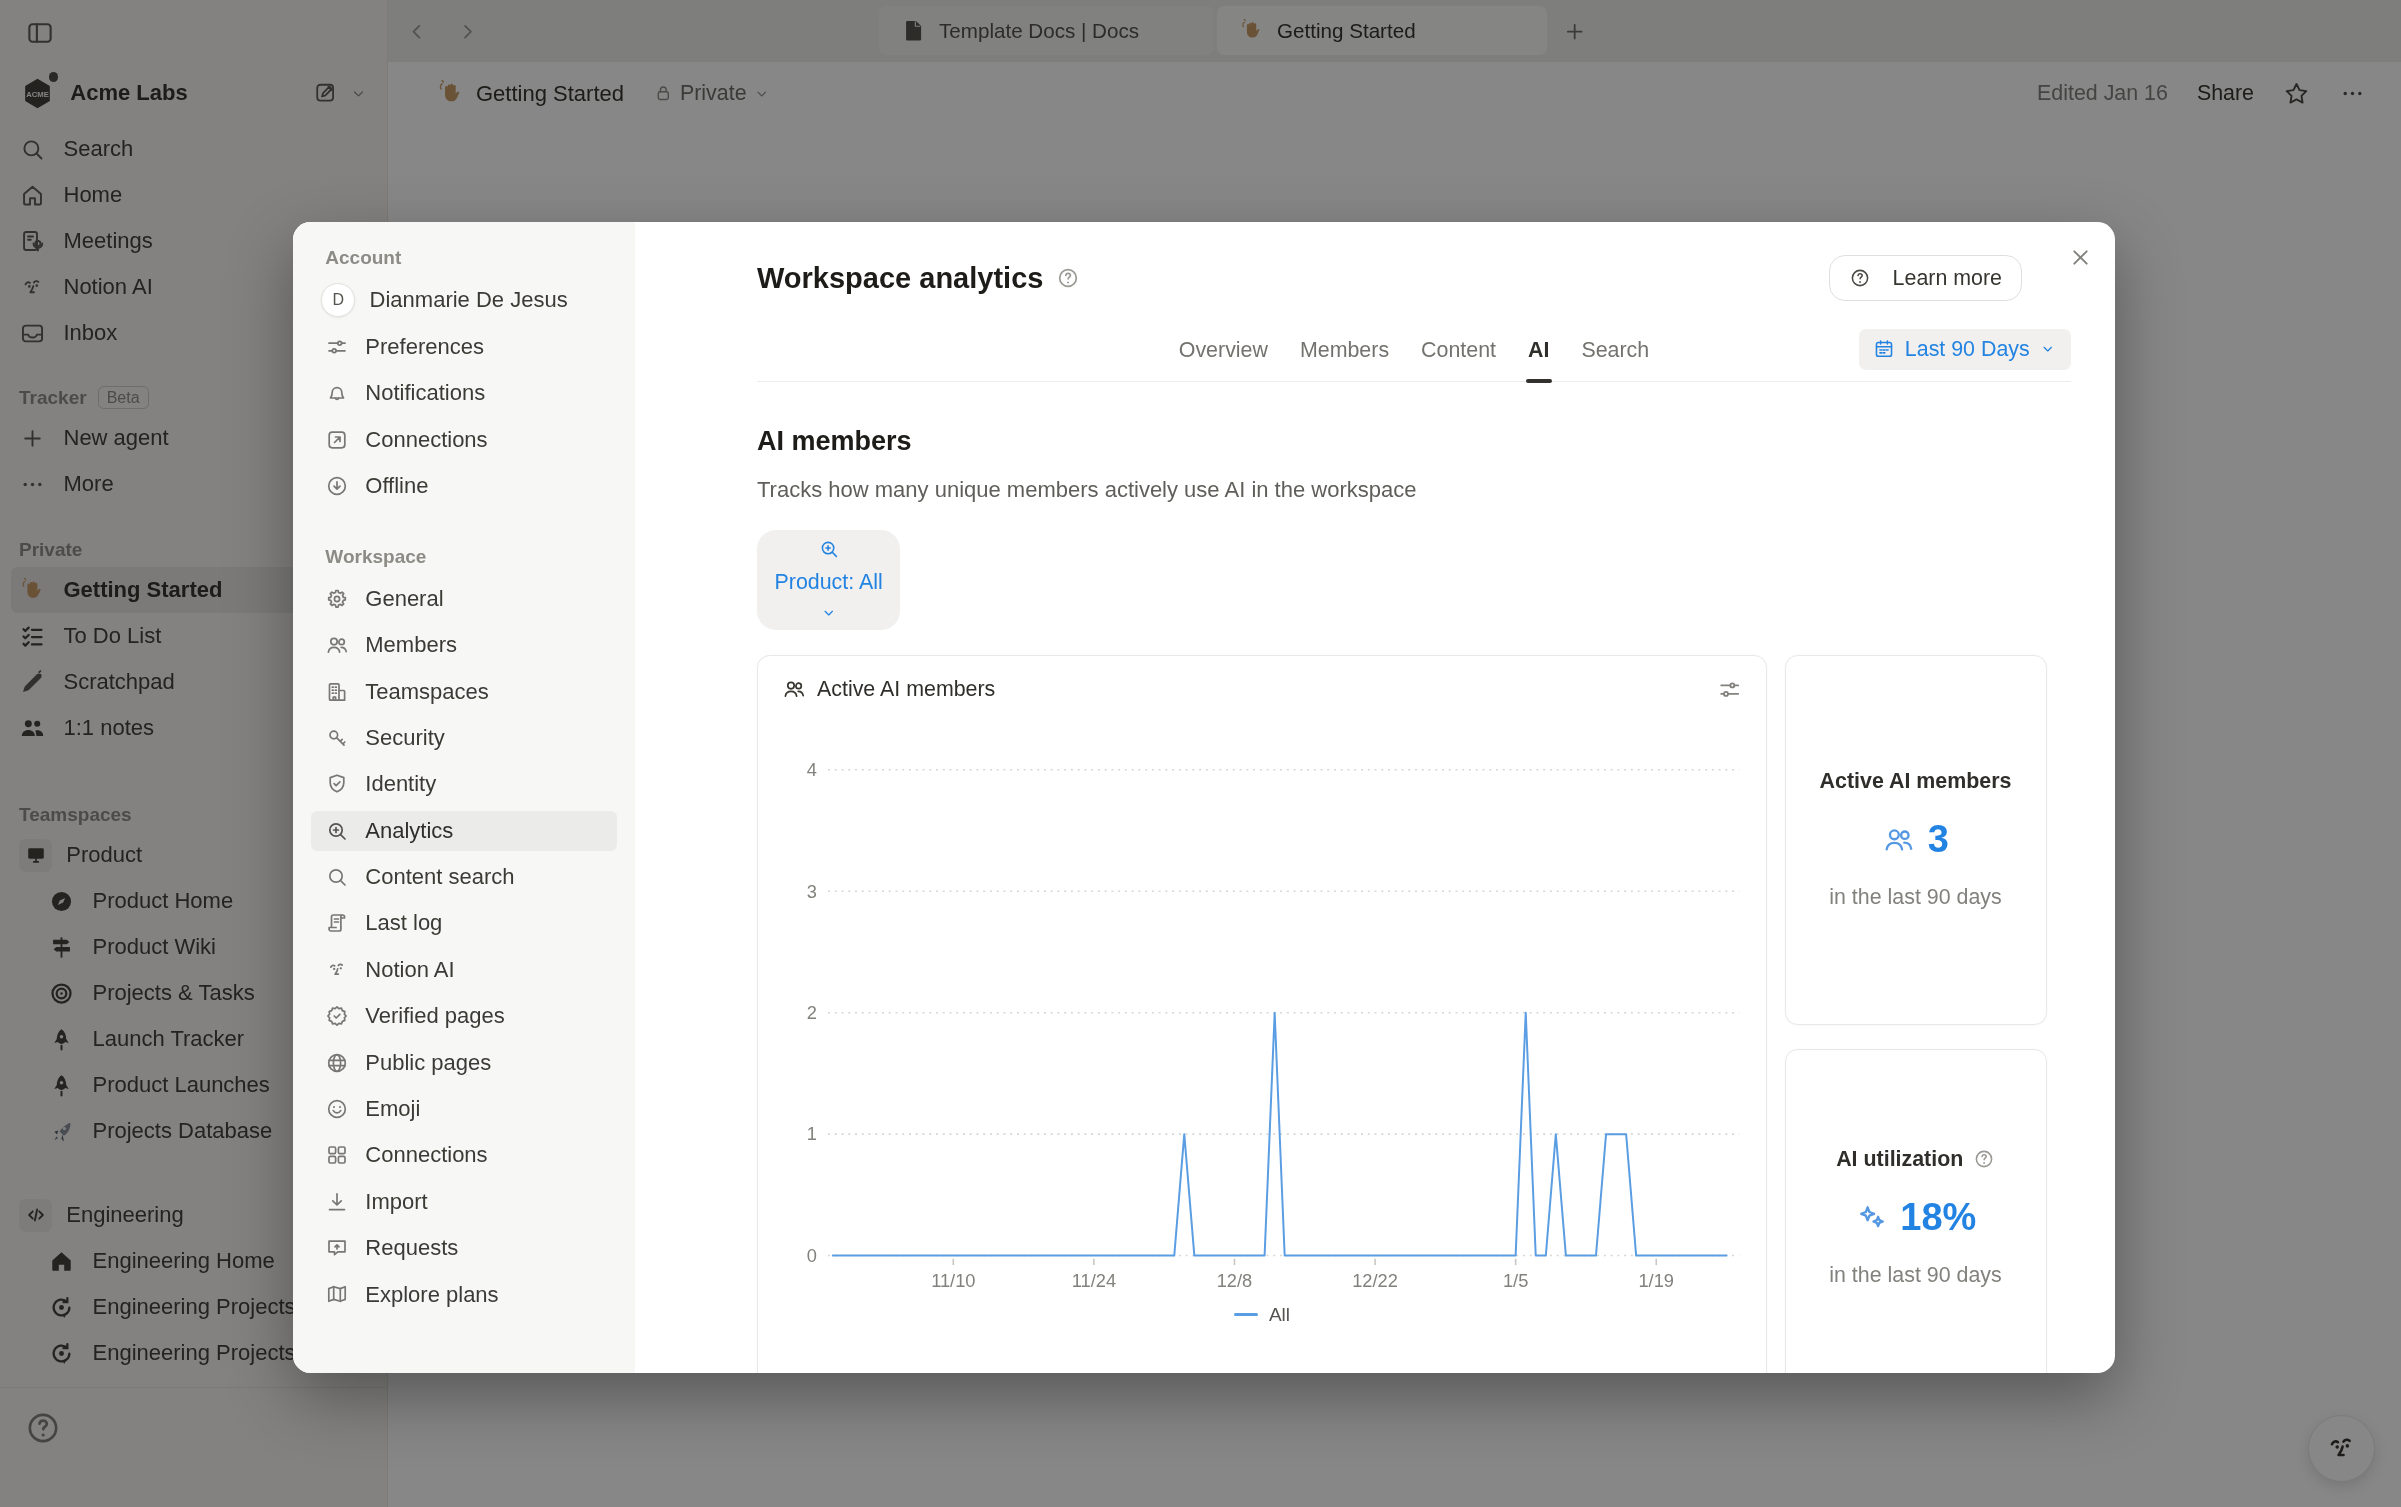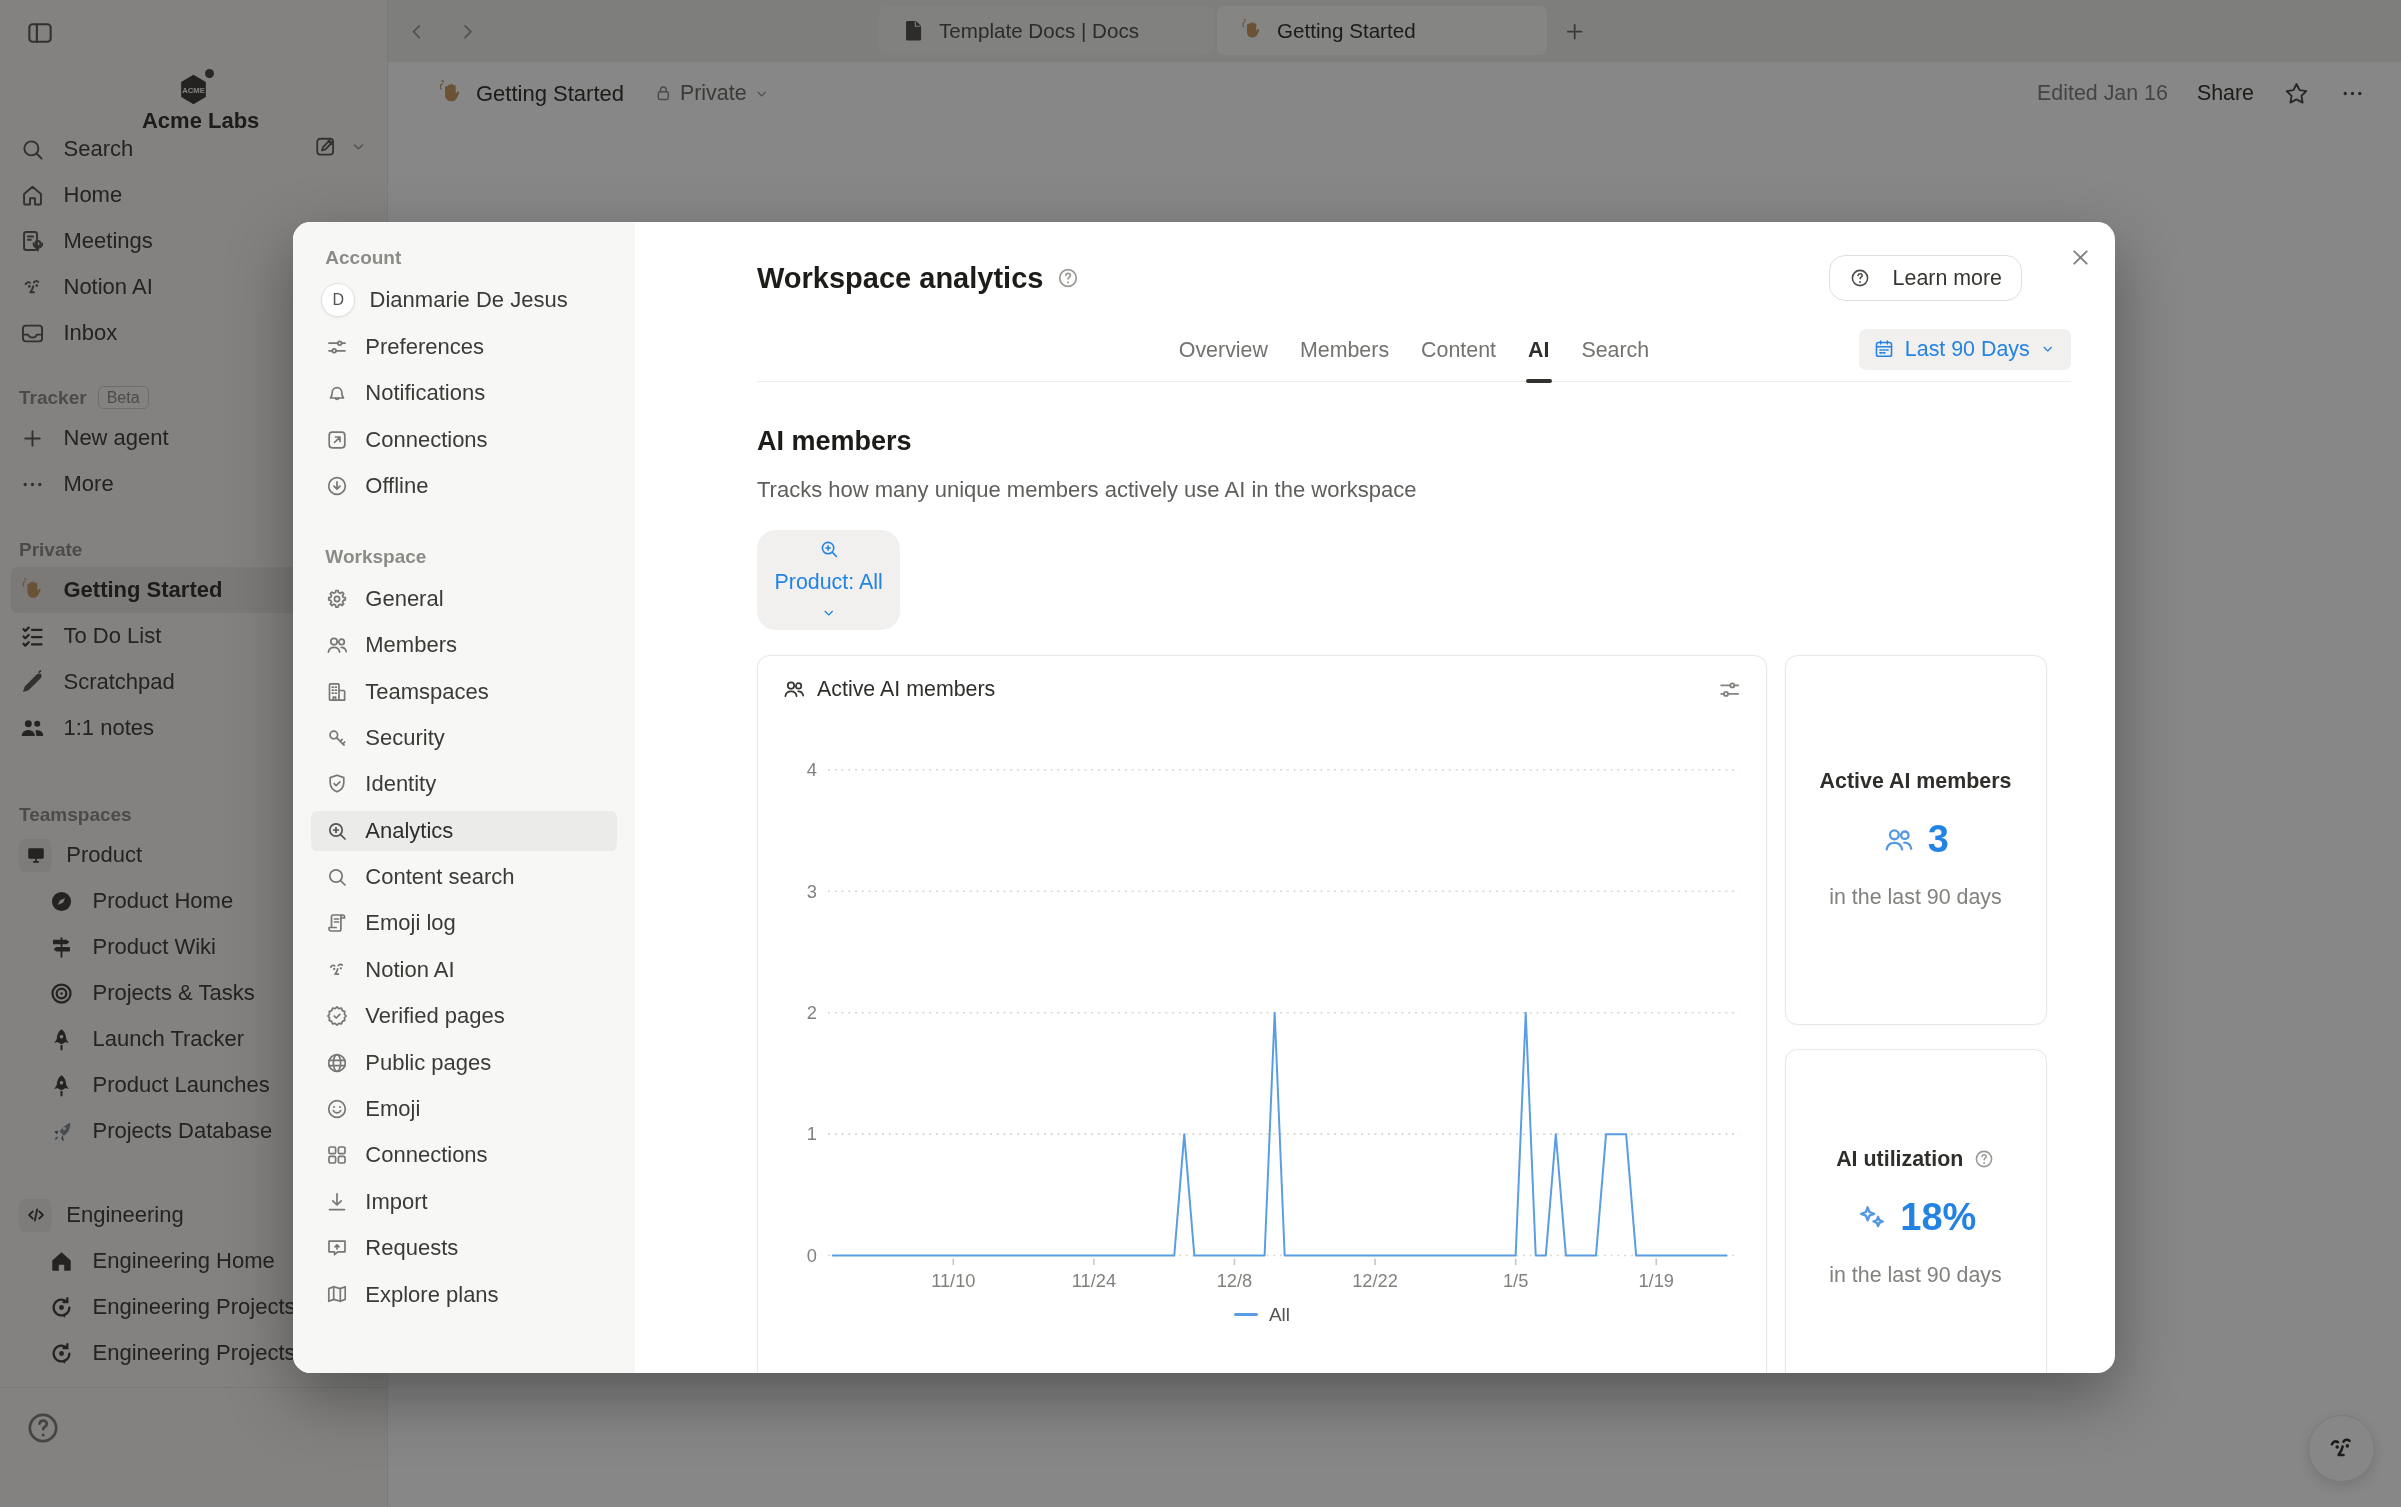--- a/index.html
+++ b/index.html
@@ -28,21 +28,21 @@
   .privacy .chev{width:17.5px;height:17.5px;color:#9b9a96;}
   #ph-right{margin-left:auto;display:flex;align-items:center;gap:29px;margin-right:35px;}
   #edited{color:#82817d;font-size:21.4px;}
   #share{font-size:21.4px;color:#37352f;}
   .hicon{width:27px;height:27px;color:#4d4b46;}
 
   
   #app-sidebar{position:absolute;left:0;top:0;bottom:0;width:388px;background:#f7f6f3;
                border-right:0.8px solid rgba(0,0,0,.05);box-sizing:border-box;padding:0 11px;}
   #sb-toggle{width:30px;height:30px;color:#5f5d58;margin:17.5px 0 0 14.3px;}
-  .ws-row{display:flex;align-items:center;height:44px;margin-top:20.6px;padding:0 8px;flex-direction:column;}
+  .ws-row{display:flex;align-items:center;height:44px;margin-top:20.6px;padding:0 8px;}
   .acme{width:37px;height:37px;position:relative;}
   .acme .dot{position:absolute;right:-2.4px;top:-2.4px;width:9.5px;height:9.5px;border-radius:50%;background:#514f4a;}
   #ws-name{font-size:22px;font-weight:600;margin-left:14.3px;}
   .ws-actions{margin-left:auto;display:flex;align-items:center;gap:11px;color:#5f5d58;}
   .ws-actions .ic{width:25.4px;height:25.4px;}
   .ws-actions .sm{width:19px;height:19px;color:#8f8e89;}
   .srow{display:flex;align-items:center;height:46px;border-radius:6.4px;padding:0 8px;font-size:22px;color:#44423d;}
   .srow .ic{width:27px;height:27px;color:#5f5d58;margin-right:17.5px;}
   .srow.active{background:rgba(0,0,0,.06);font-weight:600;color:#37352f;}
   .shead{display:flex;align-items:center;height:35px;padding:0 8px;color:#908f8a;font-size:19px;font-weight:600;}
@@ -595,21 +595,21 @@
           </svg>
         </span>
         <span>Content search</span>
       </div>
     <div class="mrow">
         <span class="ic">
           <svg viewBox="0 0 24 24" fill="none" stroke="currentColor" stroke-width="1.7" stroke-linecap="round" stroke-linejoin="round">
             <path d="M6.5 16.5V5.8c0-1 .8-1.8 1.8-1.8h9.4c-1 0-1.8.8-1.8 1.8v12.4c0 1-.8 1.8-1.8 1.8M17.7 4c1 0 1.8.8 1.8 1.8V7h-3.6M14.1 20H5.9c-1 0-1.8-.8-1.8-1.8v-1.7h7M9.5 8h4M9.5 11h4"></path>
           </svg>
         </span>
-        <span>Emoji log</span>
+        <span>Last log</span>
       </div>
     <div class="mrow">
         <span class="ic">
           <svg viewBox="0 0 24 24" fill="none" stroke="currentColor" stroke-width="1.7" stroke-linecap="round" stroke-linejoin="round">
             <path d="M5.8 9.2c.8-1.8 2.6-2.4 3.9-1.3M13.3 7.6c.8-1.4 2.6-1.7 3.9-.6"></path>
             <circle cx="9.2" cy="11" r="1.15" fill="currentColor" stroke="none"></circle>
             <circle cx="15.8" cy="10.3" r="1.15" fill="currentColor" stroke="none"></circle>
             <path d="M12.7 10.8c-.4 2.1-1.4 3.8-2.6 5.4h3.2"></path>
           </svg>
         </span>

